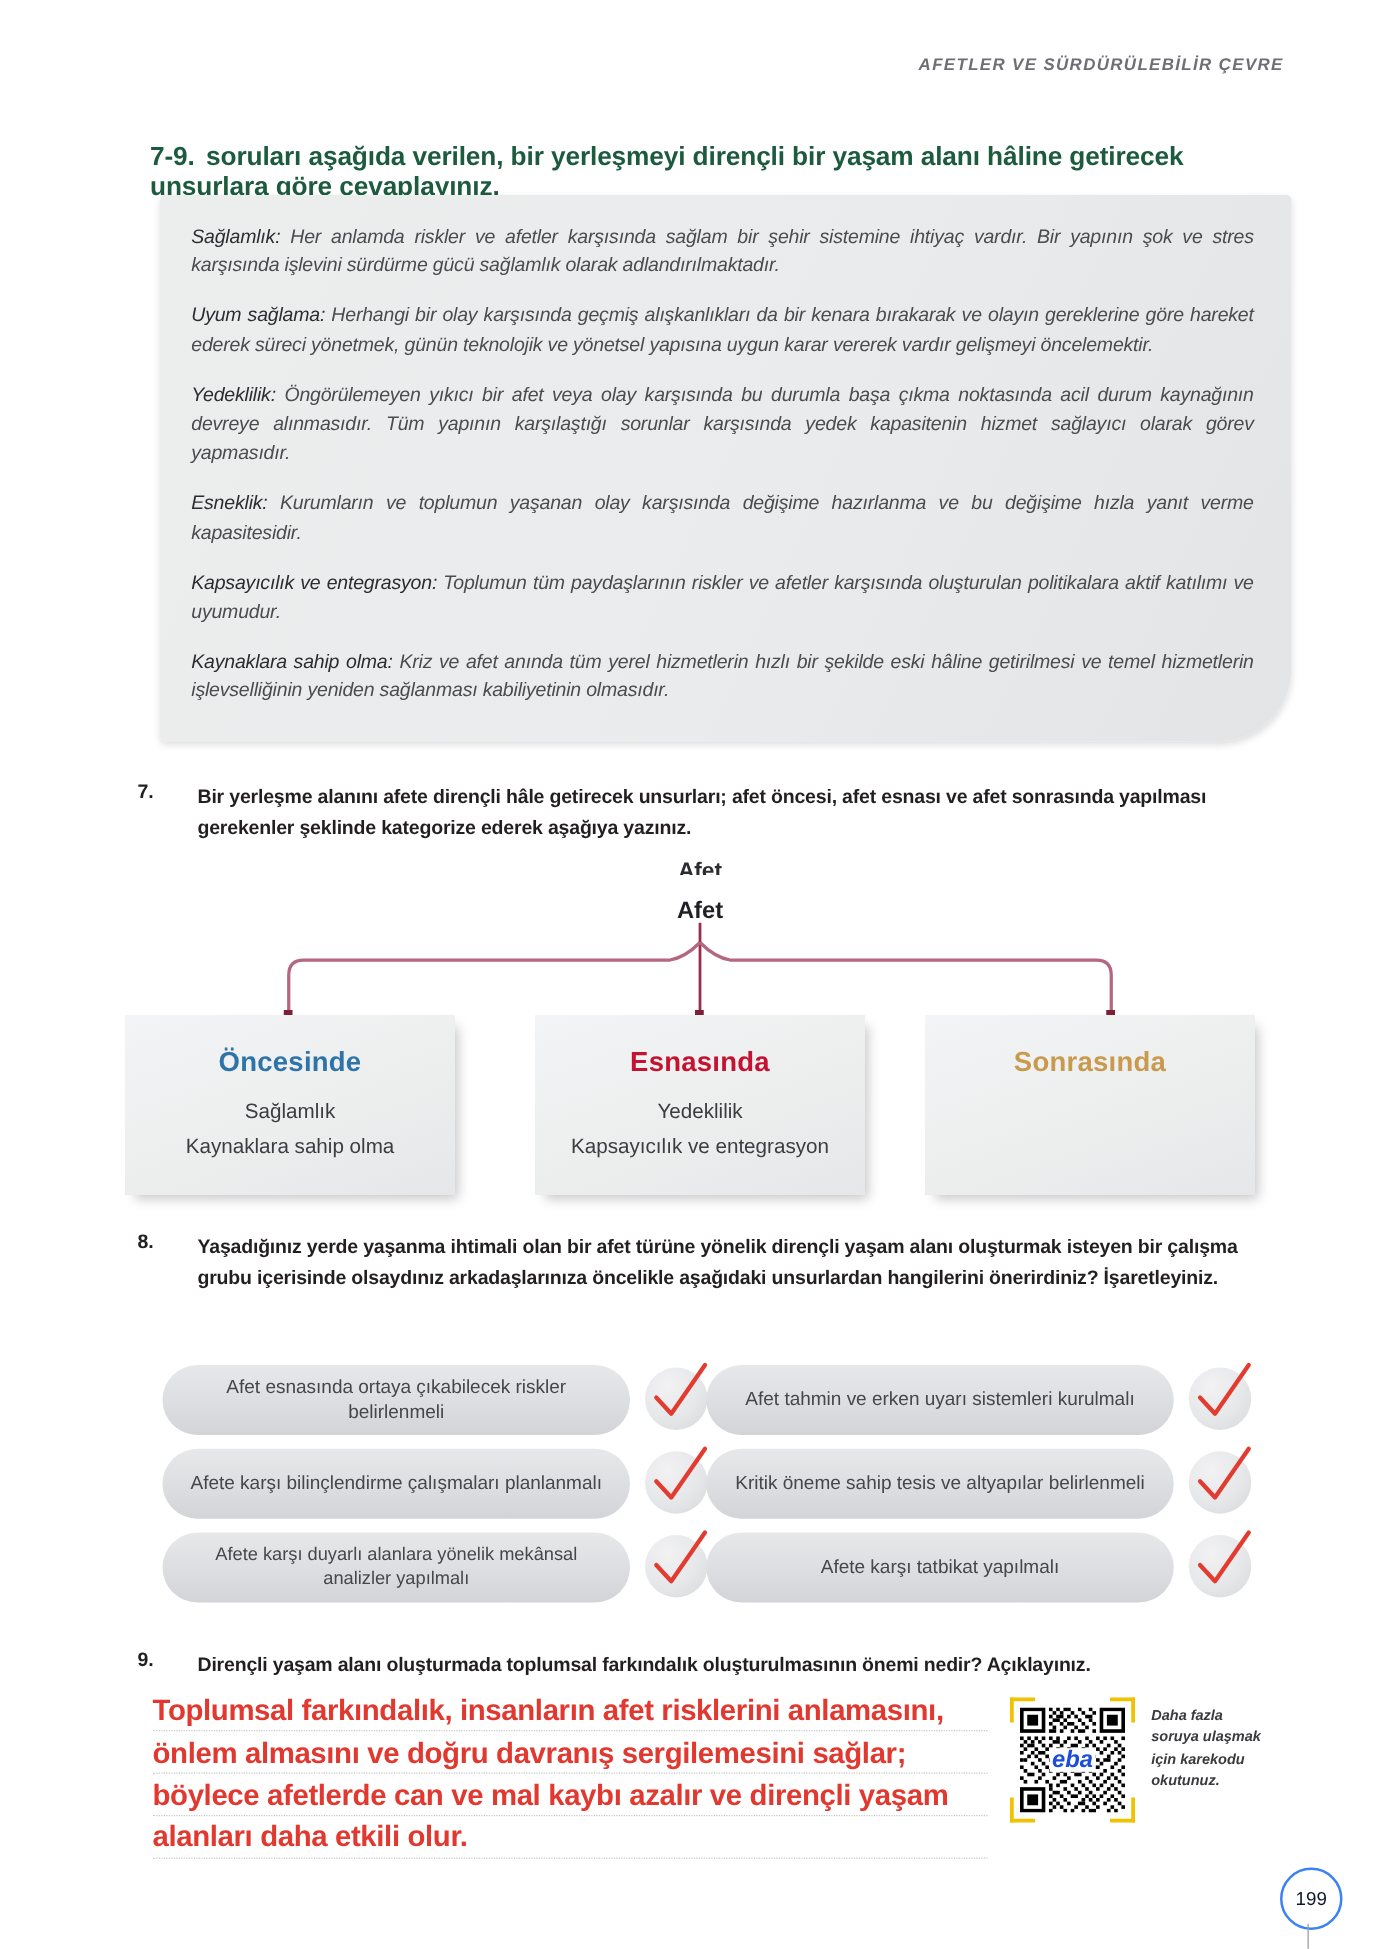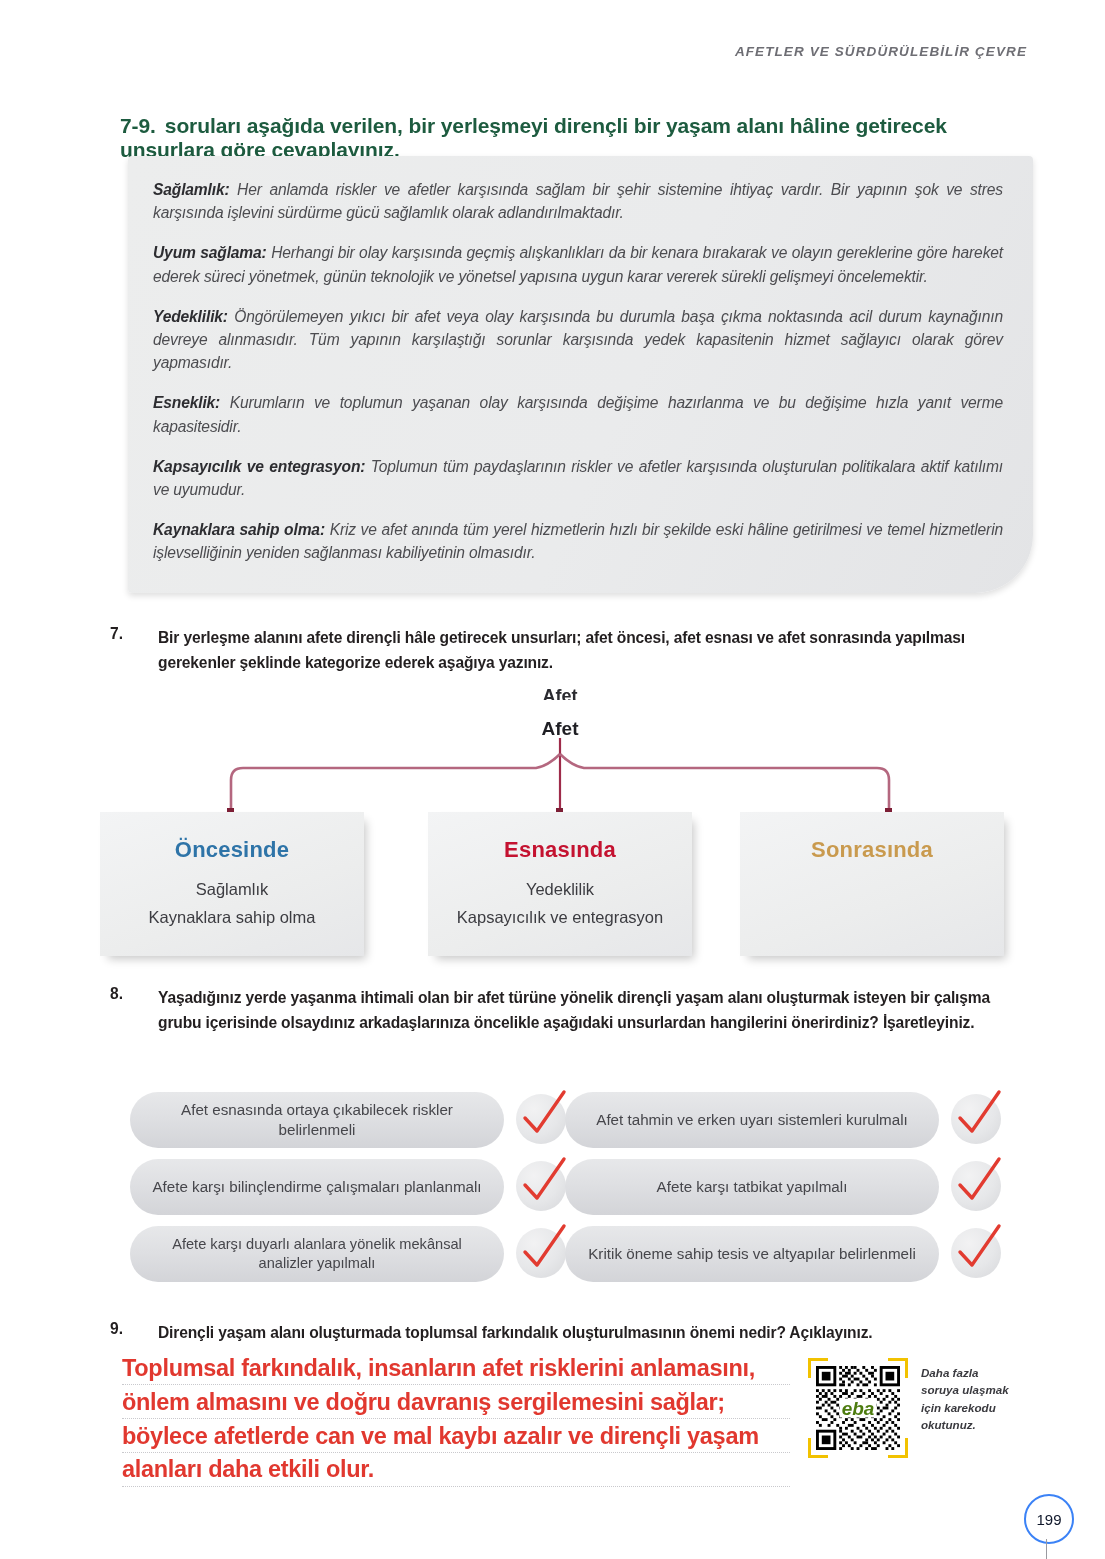--- a/index.html
+++ b/index.html
@@ -36,21 +36,21 @@
     background:linear-gradient(115deg,#eceded 0%,#eaebec 55%,#e3e4e6 100%);
     border-radius:4px 4px 58px 4px;
     box-shadow:0 3px 6px rgba(0,0,0,.13);
   }
   .defbox .inner{padding:22px 30px 0 25px;}
   .defp{
     font-size:15.6px; line-height:1.5; font-style:italic;
     color:#4c4c50; margin:0 0 16.5px 0; text-align:justify;
     letter-spacing:-0.15px;
   }
-  .defp b{font-style:italic; font-weight:bold; color:#2d2d31;}
+  .defp b{font-style:italic; font-weight:normal; color:#2d2d31;}
 
   
   .q{position:absolute; display:flex; gap:0;}
   .q .qn{width:48px; flex:none; font-size:15.6px; font-weight:bold;}
   .q .qt{font-size:15.6px; font-weight:bold; line-height:1.62; letter-spacing:-0.15px;}
   #q7{left:110px; top:625px; width:925px;}
   #q8{left:110px; top:985px; width:925px;}
   #q9{left:110px; top:1320px; width:925px;}
 
   
@@ -114,21 +114,21 @@
   .qrblock{position:absolute; left:808px; top:1358px; width:205px; height:104px;}
   .qrframe{position:absolute; left:0; top:0; width:100px; height:100px;}
   .qrframe .brk{position:absolute; width:17px; height:17px; border:3px solid #f2c200;}
   .qrframe .tl{left:0;top:0;border-right:none;border-bottom:none;}
   .qrframe .tr{right:0;top:0;border-left:none;border-bottom:none;}
   .qrframe .bl{left:0;bottom:0;border-right:none;border-top:none;}
   .qrframe .br{right:0;bottom:0;border-left:none;border-top:none;}
   .qrcanvas{position:absolute; left:8px; top:8px; width:84px; height:84px;}
   .ebalogo{
     position:absolute; left:50%; top:50%; transform:translate(-50%,-50%);
-    font-size:19px; font-style:italic; font-weight:bold; color:#4d7c0f;
+    font-size:19px; font-style:italic; font-weight:bold; color:#1d4ed8;
     background:#fff; padding:0 2px; line-height:1;
   }
   .qrtext{
     position:absolute; left:113px; top:6px; width:96px;
     font-size:11.6px; font-style:italic; font-weight:bold;
     color:#3a3a3f; line-height:1.5;
   }
 
   
   .pagenum{position:absolute; left:1024px; top:1494px; width:80px; height:65px;}
@@ -149,21 +149,21 @@
 
   <div class="run-head">AFETLER VE SÜRDÜRÜLEBİLİR ÇEVRE</div>
 
   <div class="intro">
     <span class="num">7-9.</span><span>soruları aşağıda verilen, bir yerleşmeyi dirençli bir yaşam alanı hâline getirecek unsurlara göre cevaplayınız.</span>
   </div>
 
   <div class="defbox">
     <div class="inner">
       <p class="defp"><b>Sağlamlık:</b><span> Her anlamda riskler ve afetler karşısında sağlam bir şehir sistemine ihtiyaç vardır. Bir yapının şok ve stres karşısında işlevini sürdürme gücü sağlamlık olarak adlandırılmaktadır.</span></p>
-      <p class="defp"><b>Uyum sağlama:</b><span> Herhangi bir olay karşısında geçmiş alışkanlıkları da bir kenara bırakarak ve olayın gereklerine göre hareket ederek süreci yönetmek, günün teknolojik ve yönetsel yapısına uygun karar vererek sürekli gelişmeyi öncelemektir.</span></p>
+      <p class="defp"><b>Uyum sağlama:</b><span> Herhangi bir olay karşısında geçmiş alışkanlıkları da bir kenara bırakarak ve olayın gereklerine göre hareket ederek süreci yönetmek, günün teknolojik ve yönetsel yapısına uygun karar vererek vardır gelişmeyi öncelemektir.</span></p>
       <p class="defp"><b>Yedeklilik:</b><span> Öngörülemeyen yıkıcı bir afet veya olay karşısında bu durumla başa çıkma noktasında acil durum kaynağının devreye alınmasıdır. Tüm yapının karşılaştığı sorunlar karşısında yedek kapasitenin hizmet sağlayıcı olarak görev yapmasıdır.</span></p>
       <p class="defp"><b>Esneklik:</b><span> Kurumların ve toplumun yaşanan olay karşısında değişime hazırlanma ve bu değişime hızla yanıt verme kapasitesidir.</span></p>
       <p class="defp"><b>Kapsayıcılık ve entegrasyon:</b><span> Toplumun tüm paydaşlarının riskler ve afetler karşısında oluşturulan politikalara aktif katılımı ve uyumudur.</span></p>
       <p class="defp"><b>Kaynaklara sahip olma:</b><span> Kriz ve afet anında tüm yerel hizmetlerin hızlı bir şekilde eski hâline getirilmesi ve temel hizmetlerin işlevselliğinin yeniden sağlanması kabiliyetinin olmasıdır.</span></p>
     </div>
   </div>
 
   <div class="q" id="q7">
     <div class="qn">7.</div>
     <div class="qt">Bir yerleşme alanını afete dirençli hâle getirecek unsurları; afet öncesi, afet esnası ve afet sonrasında yapılması gerekenler şeklinde  kategorize ederek aşağıya yazınız.</div>
@@ -241,29 +241,29 @@
     <div class="pillcol" id="pillcolR">
       <div class="pillrow">
         <div class="pill">Afet tahmin ve erken uyarı sistemleri kurulmalı</div>
         <div class="cbox">
           <svg width="60" height="60" viewBox="0 0 60 60">
             <path d="M12,32 L24,45 L51,6" stroke="#e23b30" stroke-width="3.4" fill="none" stroke-linecap="round" stroke-linejoin="round"></path>
           </svg>
         </div>
       </div>
       <div class="pillrow">
-        <div class="pill">Afete karşı tatbikat yapılmalı</div>
+        <div class="pill">Kritik öneme sahip tesis ve altyapılar belirlenmeli</div>
         <div class="cbox">
           <svg width="60" height="60" viewBox="0 0 60 60">
             <path d="M12,32 L24,45 L51,6" stroke="#e23b30" stroke-width="3.4" fill="none" stroke-linecap="round" stroke-linejoin="round"></path>
           </svg>
         </div>
       </div>
       <div class="pillrow">
-        <div class="pill">Kritik öneme sahip tesis ve altyapılar belirlenmeli</div>
+        <div class="pill">Afete karşı tatbikat yapılmalı</div>
         <div class="cbox">
           <svg width="60" height="60" viewBox="0 0 60 60">
             <path d="M12,32 L24,45 L51,6" stroke="#e23b30" stroke-width="3.4" fill="none" stroke-linecap="round" stroke-linejoin="round"></path>
           </svg>
         </div>
       </div>
     </div>
 
   </div>
 

